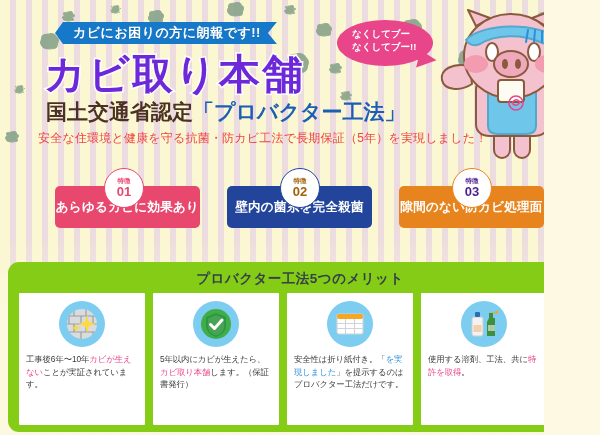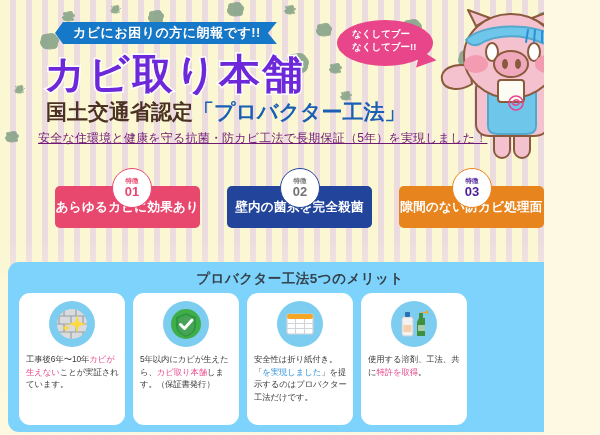--- a/index.html
+++ b/index.html
@@ -55,21 +55,21 @@
     white-space:nowrap;
   }
   .sub-title{
     position:absolute;left:46px;top:98px;
     font-size:21px;font-weight:bold;white-space:nowrap;letter-spacing:0px;
   }
   .sub-title .dark{color:#4a3123;}
   .sub-title .blue{color:#1b5fb5;}
   .lead{
     position:absolute;left:38px;top:130px;
-    font-size:12px;color:#701a75;white-space:nowrap;letter-spacing:.2px;text-decoration:underline;
+    font-size:12px;color:#ef4444;white-space:nowrap;letter-spacing:.2px;
   }
 
   
   .bubble{
     position:absolute;left:337px;top:20px;width:96px;height:46px;
     background:#e8458a;border-radius:50%/50%;
   }
   .bubble-tail{
     position:absolute;left:418px;top:52px;width:0;height:0;
     border-left:18px solid #e8458a;
@@ -95,40 +95,40 @@
   .feat.f1{left:55px;background:#e8476e;}
   .feat.f2{left:227px;background:#22459b;}
   .feat.f3{left:399px;background:#e8841d;}
   .feat-badge{
     position:absolute;top:0;width:38px;height:38px;border-radius:50%;
     background:#fff;display:flex;flex-direction:column;
     align-items:center;justify-content:center;line-height:1;
   }
   .feat-badge .lbl{font-size:6.5px;font-weight:bold;margin-bottom:1px;}
   .feat-badge .num{font-size:13px;font-weight:bold;}
-  .b1{left:112px;border:1.5px solid #e8476e;}
+  .b1{left:104px;border:1.5px solid #e8476e;}
   .b1 .lbl,.b1 .num{color:#e8476e;}
   .b2{left:280px;border:1.5px solid #22459b;}
-  .b2 .lbl,.b2 .num{color:#737373;}
+  .b2 .lbl,.b2 .num{color:#a16207;}
   .b3{left:452px;border:1.5px solid #e8841d;}
   .b3 .lbl,.b3 .num{color:#4c1d95;}
 
   
   .merits{
     position:absolute;left:8px;top:262px;width:584px;height:170px;
-    background:#7dd3fc;border-radius:11px;
+    background:#84cc16;border-radius:11px;
   }
   .merits-title{
     position:absolute;left:0;top:8px;width:584px;text-align:center;
     font-size:13.5px;font-weight:bold;color:#34414a;letter-spacing:.5px;
   }
   .cards{position:absolute;left:11px;top:31px;display:flex;gap:8px;}
   .card{
-    width:106px;height:132px;background:#fff;border-radius:11px;
-    position:relative;overflow:hidden;
+    width:106px;height:132px;background:#fff;border-radius:1px;
+    position:relative;overflow:hidden;padding-left:20px;
   }
   .card-icon{
     position:absolute;left:50%;top:8px;transform:translateX(-50%);
     width:46px;height:46px;border-radius:50%;background:#7ccdf0;
     display:flex;align-items:center;justify-content:center;
   }
   .card-text{
     position:absolute;left:7px;top:60px;right:6px;
     font-size:8.4px;line-height:12.5px;color:#3a3a3a;letter-spacing:-.1px;
   }

